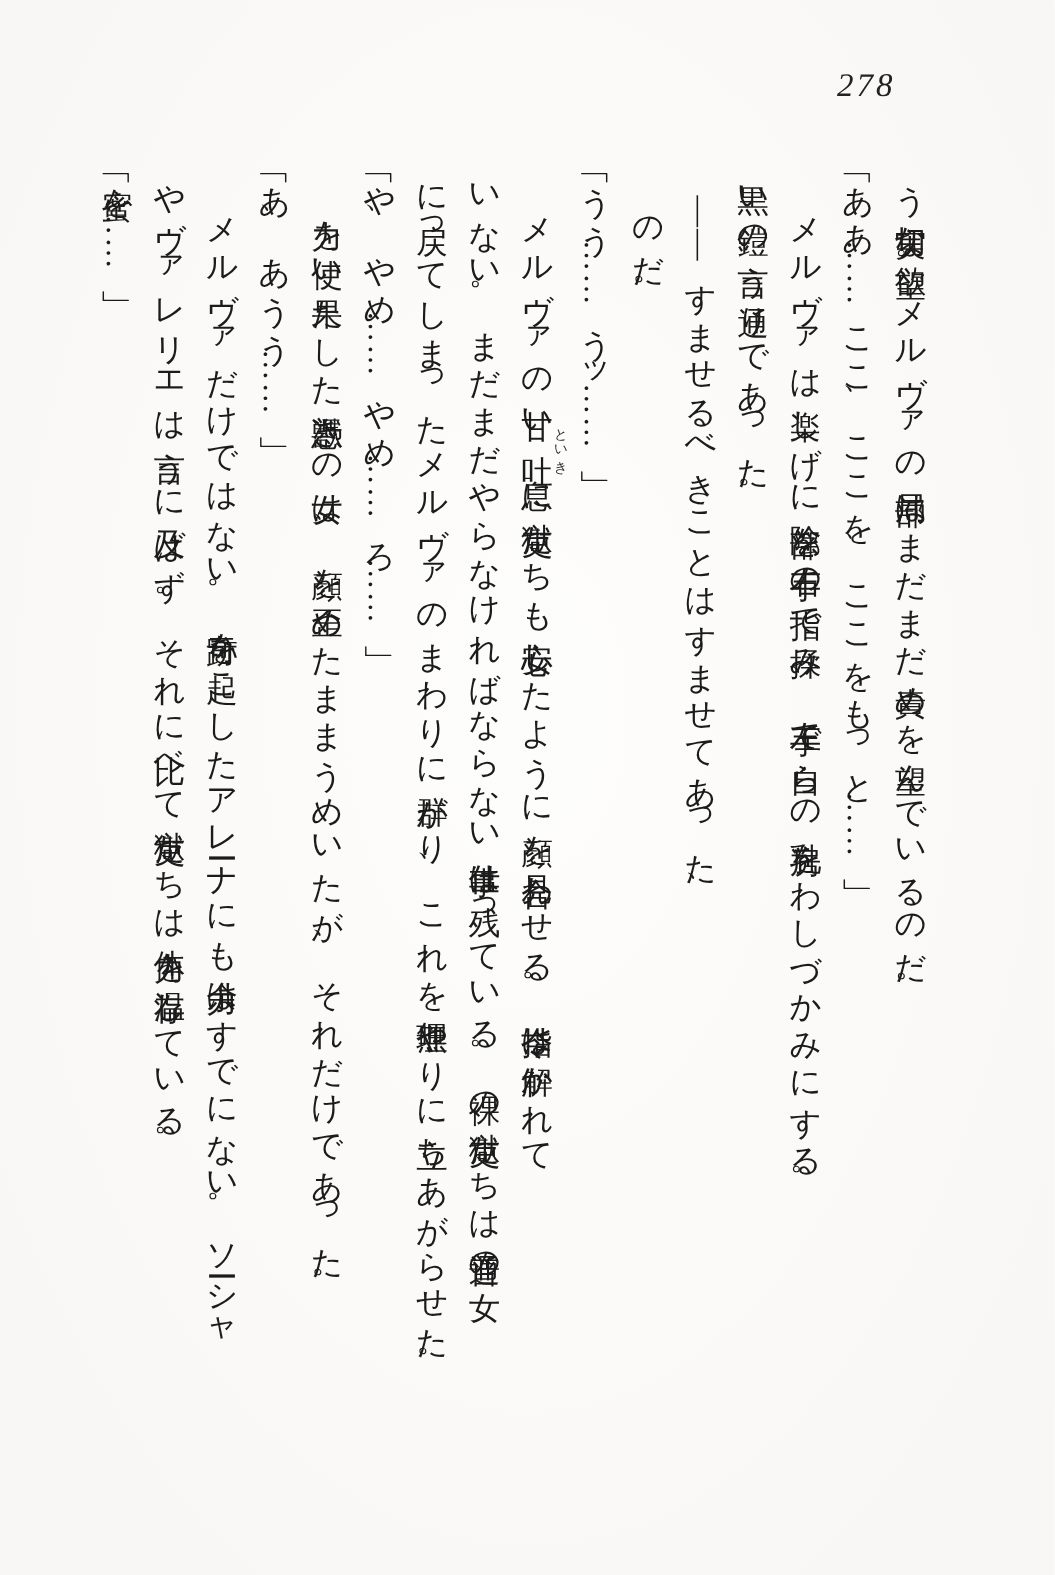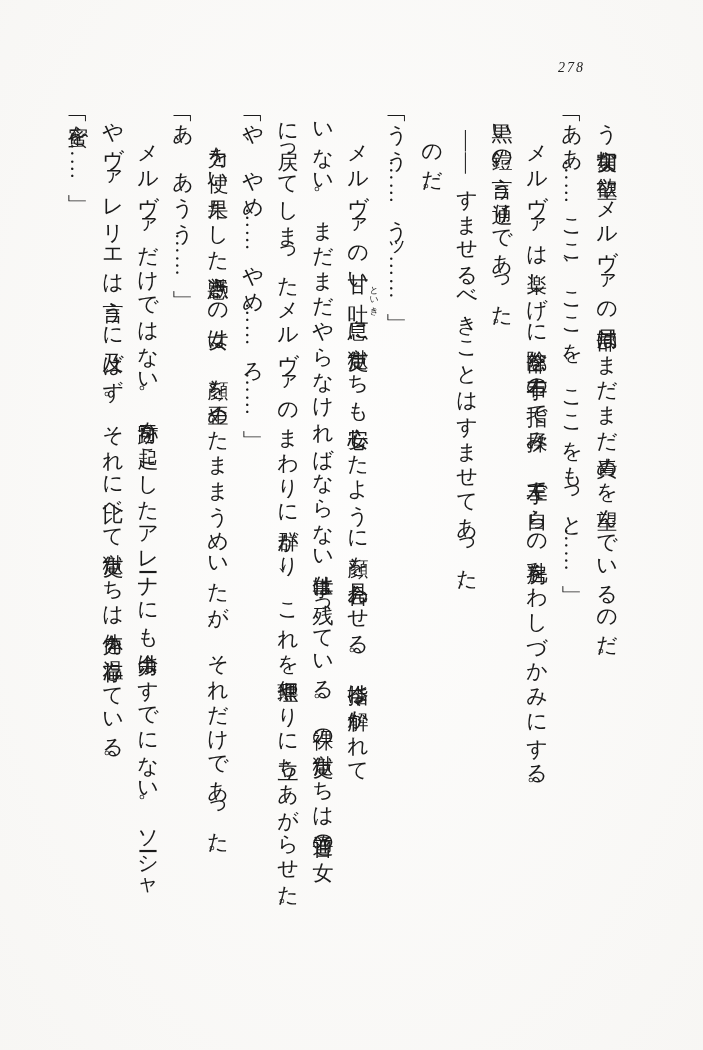--- a/index.html
+++ b/index.html
@@ -10,23 +10,23 @@
     position: relative;
     width: 703px;
     height: 1050px;
     background: #fbfaf8;
     background-image: radial-gradient(ellipse at 50% 45%, rgba(255,255,255,0.6) 0%, rgba(240,239,236,0.35) 100%);
     font-family: "Liberation Serif", "DejaVu Serif", serif;
     overflow: hidden;
   }
   .page-number {
     position: absolute;
-    top: 60px;
+    top: 44px;
     left: 558px;
-    font-size: 14px;
+    font-size: 22px;
     font-style: italic;
     letter-spacing: 2px;
     color: #222;
   }
   .text-block {
     position: absolute;
     top: 108px;
     right: 79px;
     height: 950px;
     writing-mode: vertical-rl;

